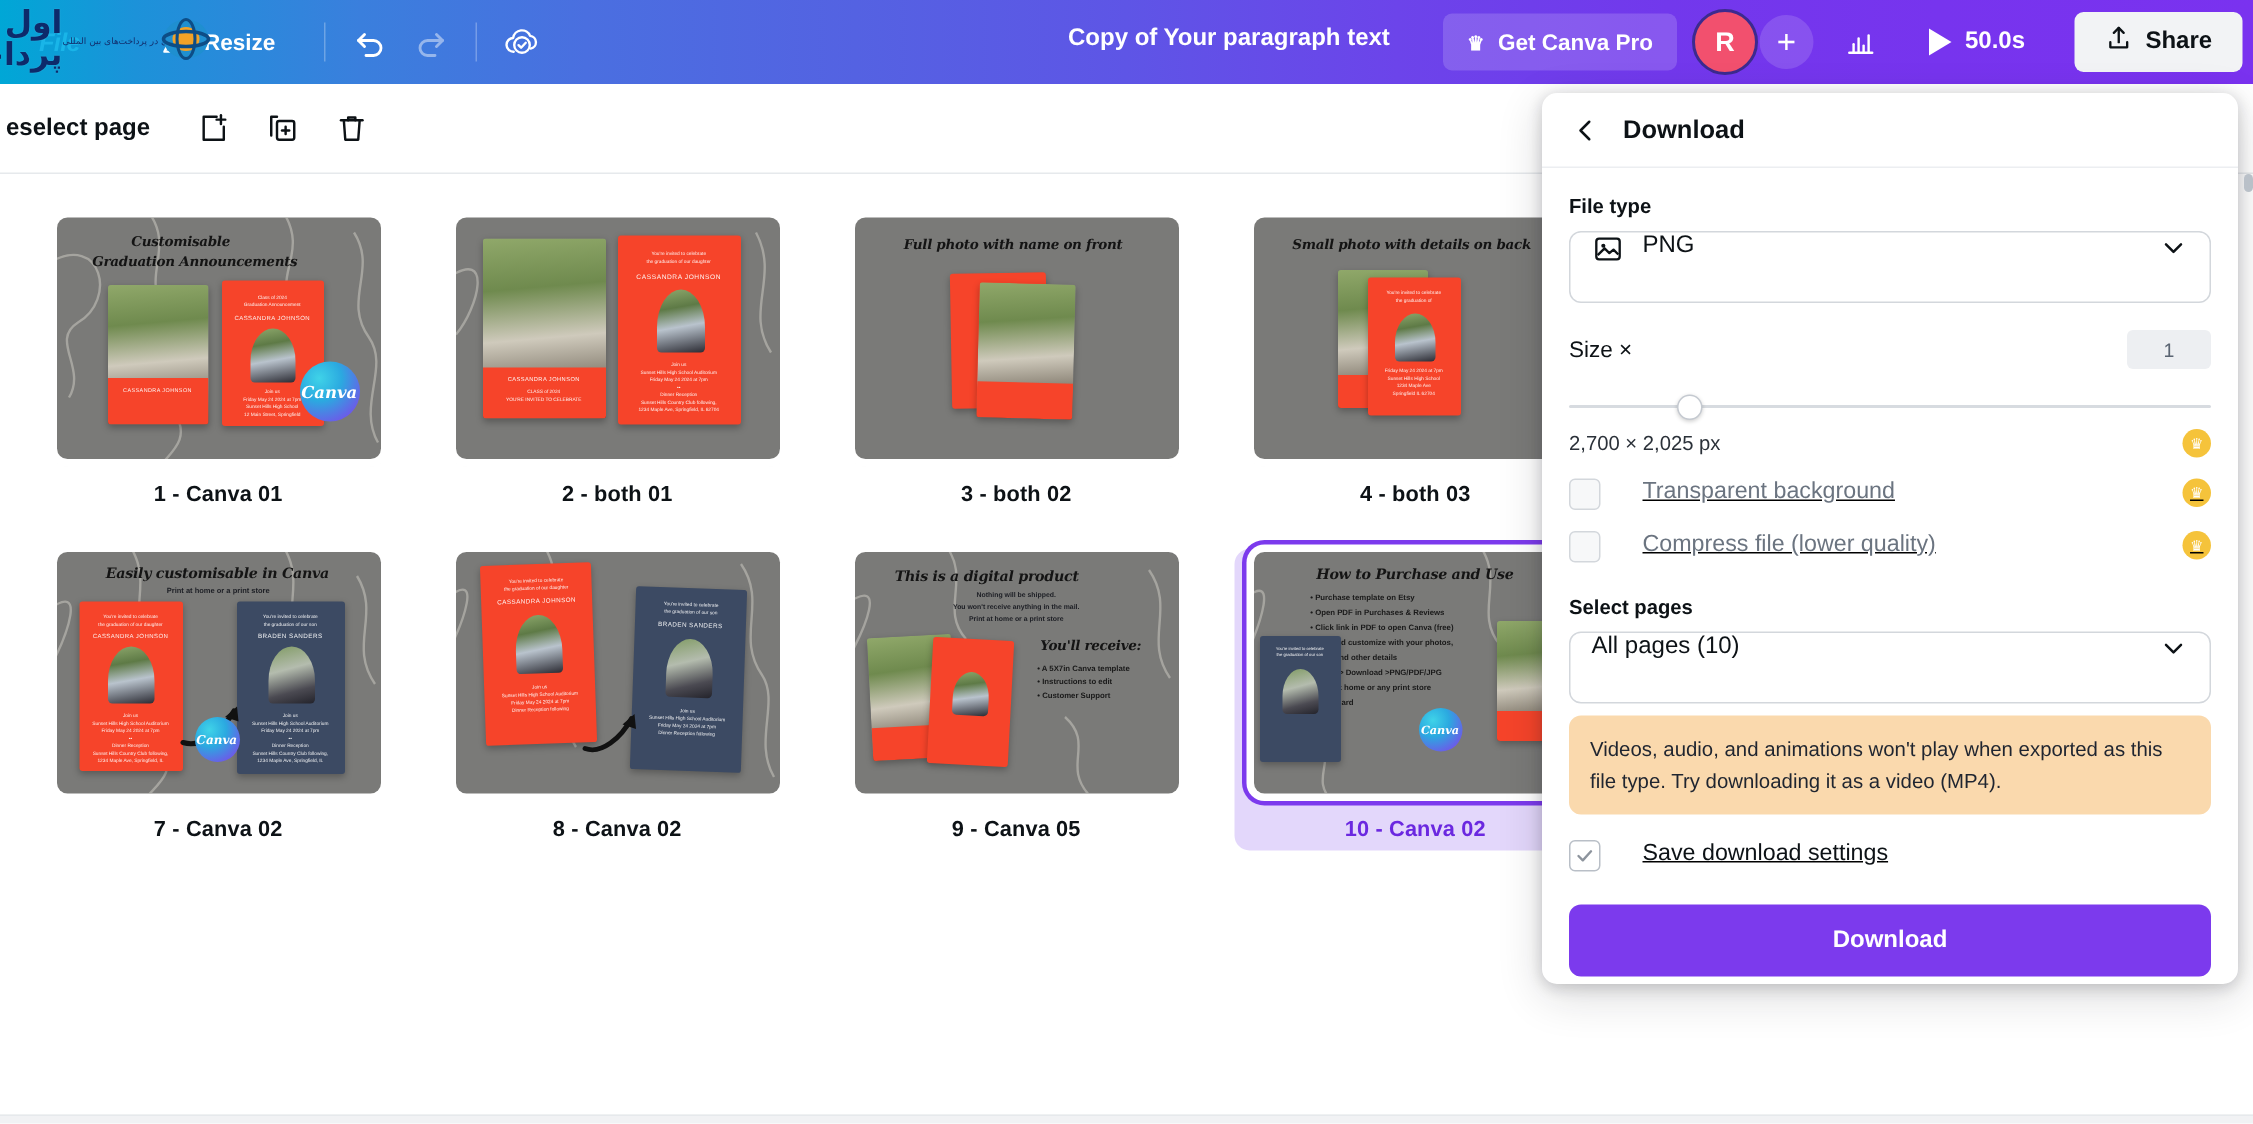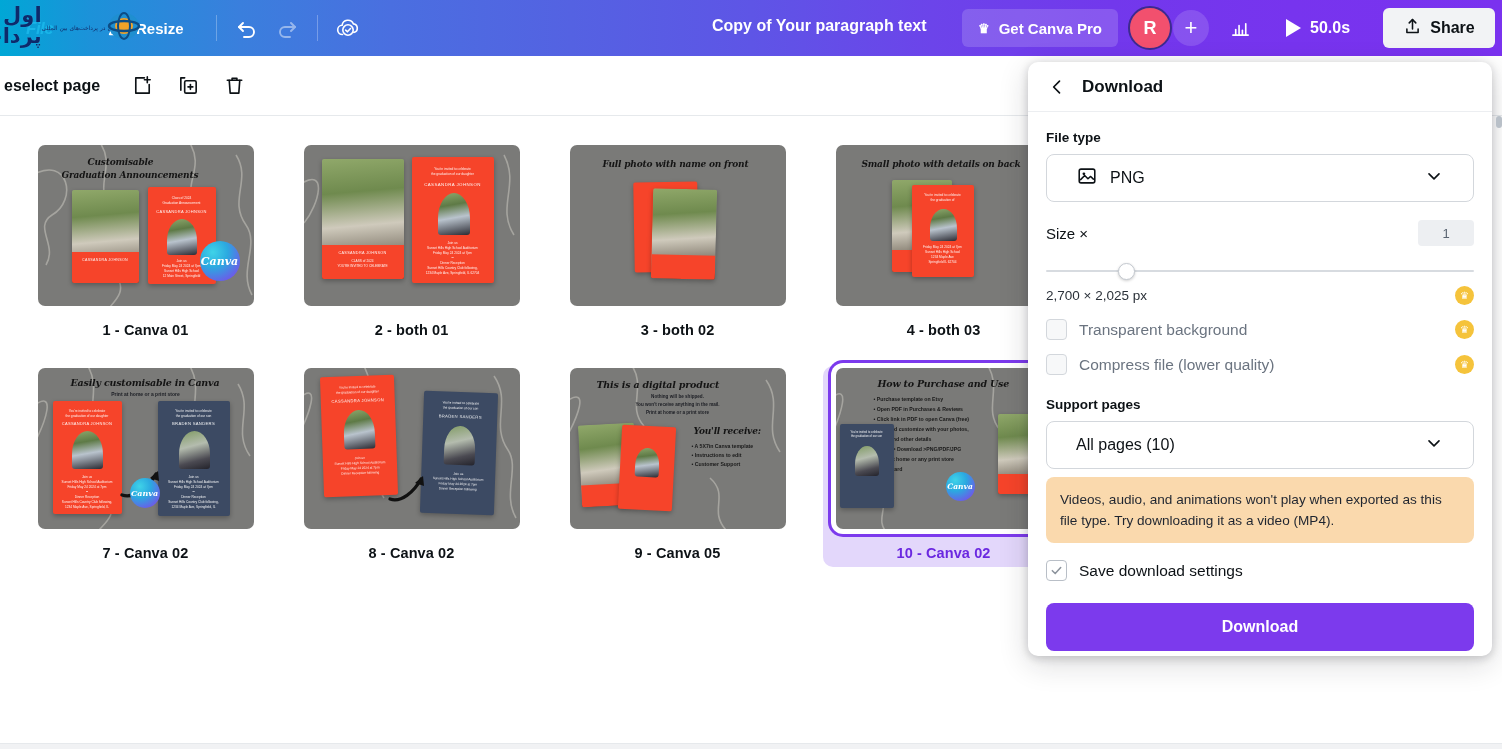--- a/index.html
+++ b/index.html
@@ -253,21 +253,21 @@
   .back-ico { width: 26px; height: 26px; display: flex; align-items: center; justify-content: center; cursor: pointer; }
   .panel-title { font-size: 17px; font-weight: 700; color: #0d1216; }
 
   .panel-body { padding: 18px 18px 0 18px; }
   .field-label {
     font-size: 13.5px; font-weight: 700; color: #0d1216;
     margin-bottom: 9px;
   }
   .select-box {
     height: 48px; border: 1px solid #d3d7dc; border-radius: 8px;
-    display: flex; align-items: center; padding: 0 29px; gap: 12px;
+    display: flex; align-items: flex-start; padding: 0 14px; gap: 12px;
     cursor: pointer; background: #fff;
   }
   .select-val { font-size: 16px; color: #0d1216; flex: 1; }
   .chev { margin-left: auto; }
 
   .size-row {
     display: flex; align-items: center; margin-top: 18px;
   }
   .size-lbl { font-size: 15px; color: #0d1216; }
   .size-num {
@@ -295,21 +295,21 @@
   .dim-txt { font-size: 13.5px; color: #2b3139; }
   .pro-crown {
     margin-left: auto;
     width: 19px; height: 19px; border-radius: 50%;
     background: #f5c33b; color: #fff;
     display: flex; align-items: center; justify-content: center;
     font-size: 10px;
   }
 
   .check-row {
-    display: flex; align-items: center; gap: 12px; margin-top: 14px;
+    display: flex; align-items: flex-start; gap: 28px; margin-top: 14px; text-decoration: underline;
   }
   .cbox {
     width: 21px; height: 21px; border-radius: 4px;
     border: 1.5px solid #d3d7dc; background: #f7f8f9;
     flex: 0 0 21px;
     display: flex; align-items: center; justify-content: center;
     cursor: pointer;
   }
   .cbox.checked { background: #fff; border-color: #b9bfc7; }
   .check-lbl { font-size: 15.5px; color: #6b7480; }
@@ -726,21 +726,21 @@
       <span class="check-lbl">Transparent background</span>
       <span class="pro-crown">♛</span>
     </div>
 
     <div class="check-row">
       <span class="cbox"></span>
       <span class="check-lbl">Compress file (lower quality)</span>
       <span class="pro-crown">♛</span>
     </div>
 
-    <div class="field-label select-pages-lbl">Support pages</div>
+    <div class="field-label select-pages-lbl">Select pages</div>
     <div class="select-box">
       <span class="select-val">All pages (10)</span>
       <span class="chev">
         <svg width="20" height="20" viewBox="0 0 24 24" fill="none" stroke="#0d1216" stroke-width="2" stroke-linecap="round" stroke-linejoin="round">
           <path d="M6 9.5 L12 15.5 L18 9.5"></path>
         </svg>
       </span>
     </div>
 
     <div class="notice">Videos, audio, and animations won't play when exported as this file type. Try downloading it as a video (MP4).</div>

